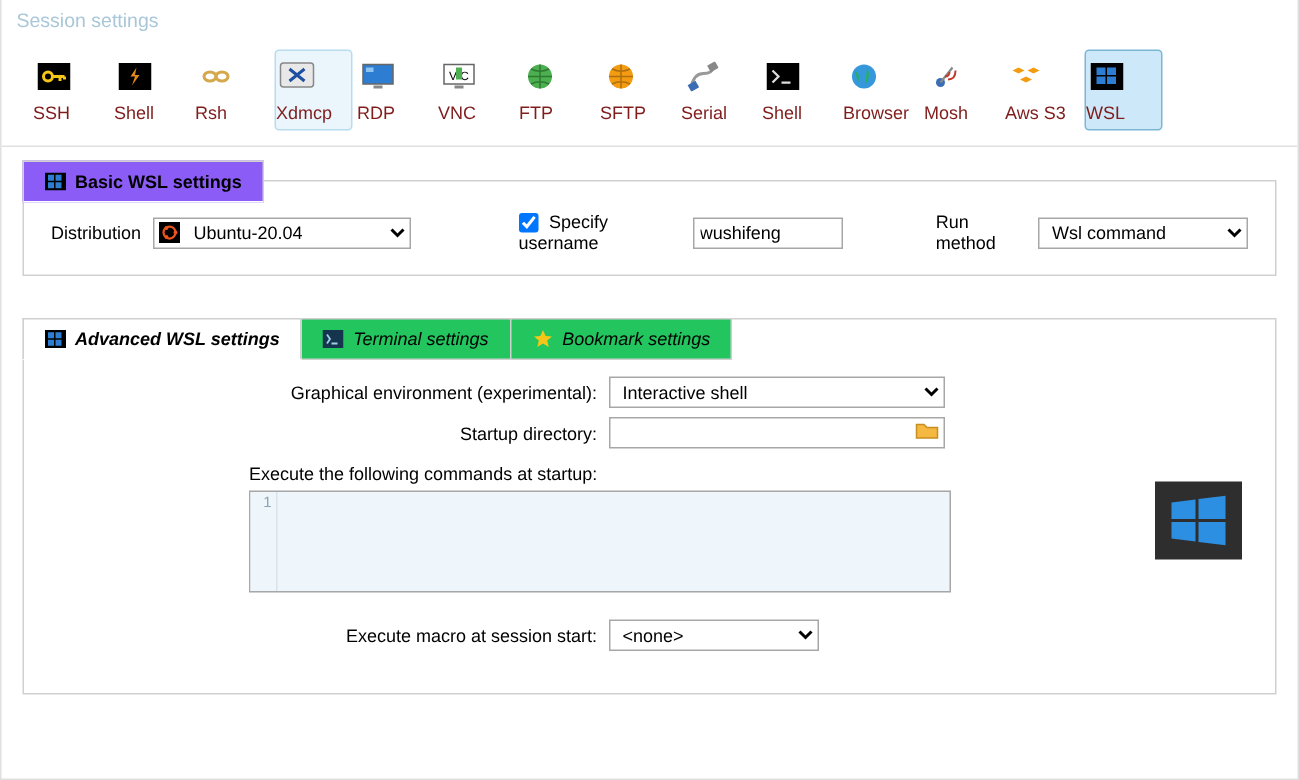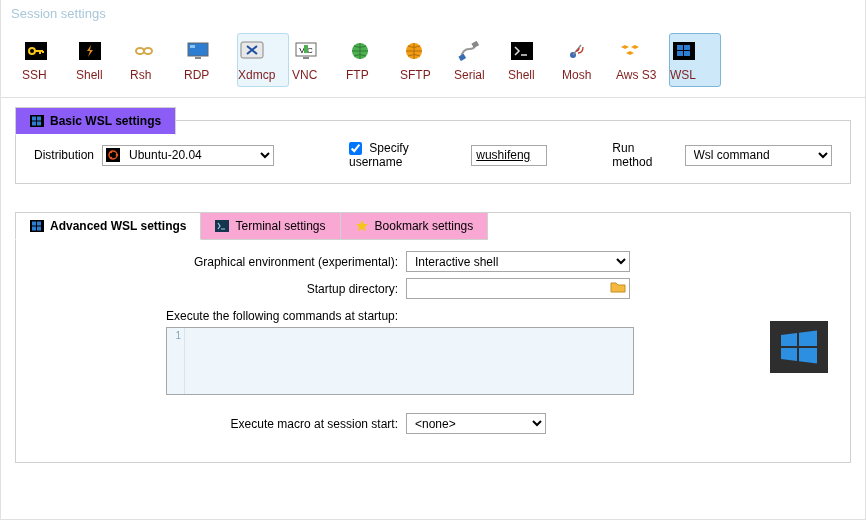--- a/index.html
+++ b/index.html
@@ -91,29 +91,29 @@
   .panel2 {
     margin: 28px 14px 0 14px;
     border: 1px solid #d0d0d0;
     position: relative;
     padding-top: 32px;
     padding-bottom: 22px;
   }
   .tabs2 {
     display: flex;
     position: absolute;
-    top: -1px; left: -1px;
+    top: -1px; left: -1px; font-style: italic;
   }
   .tab2 {
     display: inline-flex;
     align-items: center;
     gap: 6px;
     border: 1px solid #d0d0d0;
     padding: 6px 14px;
-    background: #f9a8d4;
+    background: #22c55e;
     margin-right: -1px;
     cursor: pointer;
   }
   .tab2.active {
     background: #fff;
     border-bottom: 1px solid #fff;
     position: relative;
     z-index: 2;
   }
   .fieldrow {
@@ -194,38 +194,38 @@
   </div>
   <div class="stype">
     <div class="icon-box">
       <svg width="22" height="16">
           <ellipse cx="7" cy="8" rx="4" ry="3" fill="none" stroke="#d4a84b" stroke-width="2"></ellipse>
           <ellipse cx="15" cy="8" rx="4" ry="3" fill="none" stroke="#d4a84b" stroke-width="2"></ellipse>
         </svg>
     </div>
     <span class="lbl">Rsh</span>
   </div>
+  <div class="stype hover">
+    <div class="icon-box">
+      <svg width="24" height="20">
+          <rect x="1" y="1" width="22" height="16" rx="2" fill="#e8e8e8" stroke="#888"></rect>
+          <path d="M7 5 L17 13 M17 5 L7 13" stroke="#1d4fa3" stroke-width="2"></path>
+        </svg>
+    </div>
+    <span class="lbl">Xdmcp</span>
+  </div>
   <div class="stype">
     <div class="icon-box">
       <svg width="24" height="20">
           <rect x="2" y="2" width="20" height="13" fill="#2d7dd2" stroke="#666"></rect>
           <rect x="9" y="16" width="6" height="2" fill="#888"></rect>
           <rect x="4" y="4" width="5" height="3" fill="#8fc4f0"></rect>
         </svg>
     </div>
     <span class="lbl">RDP</span>
-  </div>
-  <div class="stype hover">
-    <div class="icon-box">
-      <svg width="24" height="20">
-          <rect x="1" y="1" width="22" height="16" rx="2" fill="#e8e8e8" stroke="#888"></rect>
-          <path d="M7 5 L17 13 M17 5 L7 13" stroke="#1d4fa3" stroke-width="2"></path>
-        </svg>
-    </div>
-    <span class="lbl">Xdmcp</span>
   </div>
   <div class="stype">
     <div class="icon-box">
       <svg width="24" height="20">
           <rect x="2" y="2" width="20" height="13" fill="#fff" stroke="#666"></rect>
           <text x="12" y="12" font-size="8" text-anchor="middle" fill="#000">V C</text>
           <rect x="10" y="4" width="4" height="8" fill="#4caf50"></rect>
           <rect x="9" y="16" width="6" height="2" fill="#888"></rect>
         </svg>
     </div>
@@ -260,20 +260,29 @@
     <span class="lbl">Serial</span>
   </div>
   <div class="stype">
     <div class="icon-box">
       <svg width="22" height="18">
           <rect width="22" height="18" fill="#000"></rect>
           <path d="M4 5 L8 9 L4 13 M10 13 H16" stroke="#ddd" stroke-width="1.5" fill="none"></path>
         </svg>
     </div>
     <span class="lbl">Shell</span>
+  </div>
+  <div class="stype">
+    <div class="icon-box">
+      <svg width="20" height="20">
+          <circle cx="10" cy="10" r="8" fill="#3498db"></circle>
+          <path d="M4 6 Q8 9 6 14 M12 4 Q15 10 11 15" fill="#27ae60"></path>
+        </svg>
+    </div>
+    <span class="lbl">Browser</span>
   </div>
   <div class="stype">
     <div class="icon-box">
       <svg width="22" height="20">
           <circle cx="8" cy="14" r="3" fill="#3b6db5"></circle>
           <path d="M8 14 L16 4" stroke="#888" stroke-width="1.5"></path>
           <path d="M11 10 Q14 10 14 7 M13 12 Q18 12 18 6" stroke="#c0392b" stroke-width="1.3" fill="none"></path>
         </svg>
     </div>
     <span class="lbl">Mosh</span>
@@ -333,21 +342,21 @@
       </span>
       <select style="width:172px;padding-left:22px">
         <option>Ubuntu-20.04</option>
       </select>
     </span>
     <span style="width:60px"></span>
     <label>
       <input type="checkbox" checked="" style="">
       <span>Specify username</span>
     </label>
-    <input type="text" style="width: 76px; text-decoration: underline;" value="wushifeng">
+    <input type="text" style="width: 100px;" value="wushifeng">
     <span style="width:50px"></span>
     <span>Run method</span>
     <select style="width:150px">
       <option>Wsl command</option>
     </select>
   </div>
 </div>
 
 <div class="panel2">
   <div class="tabs2">

